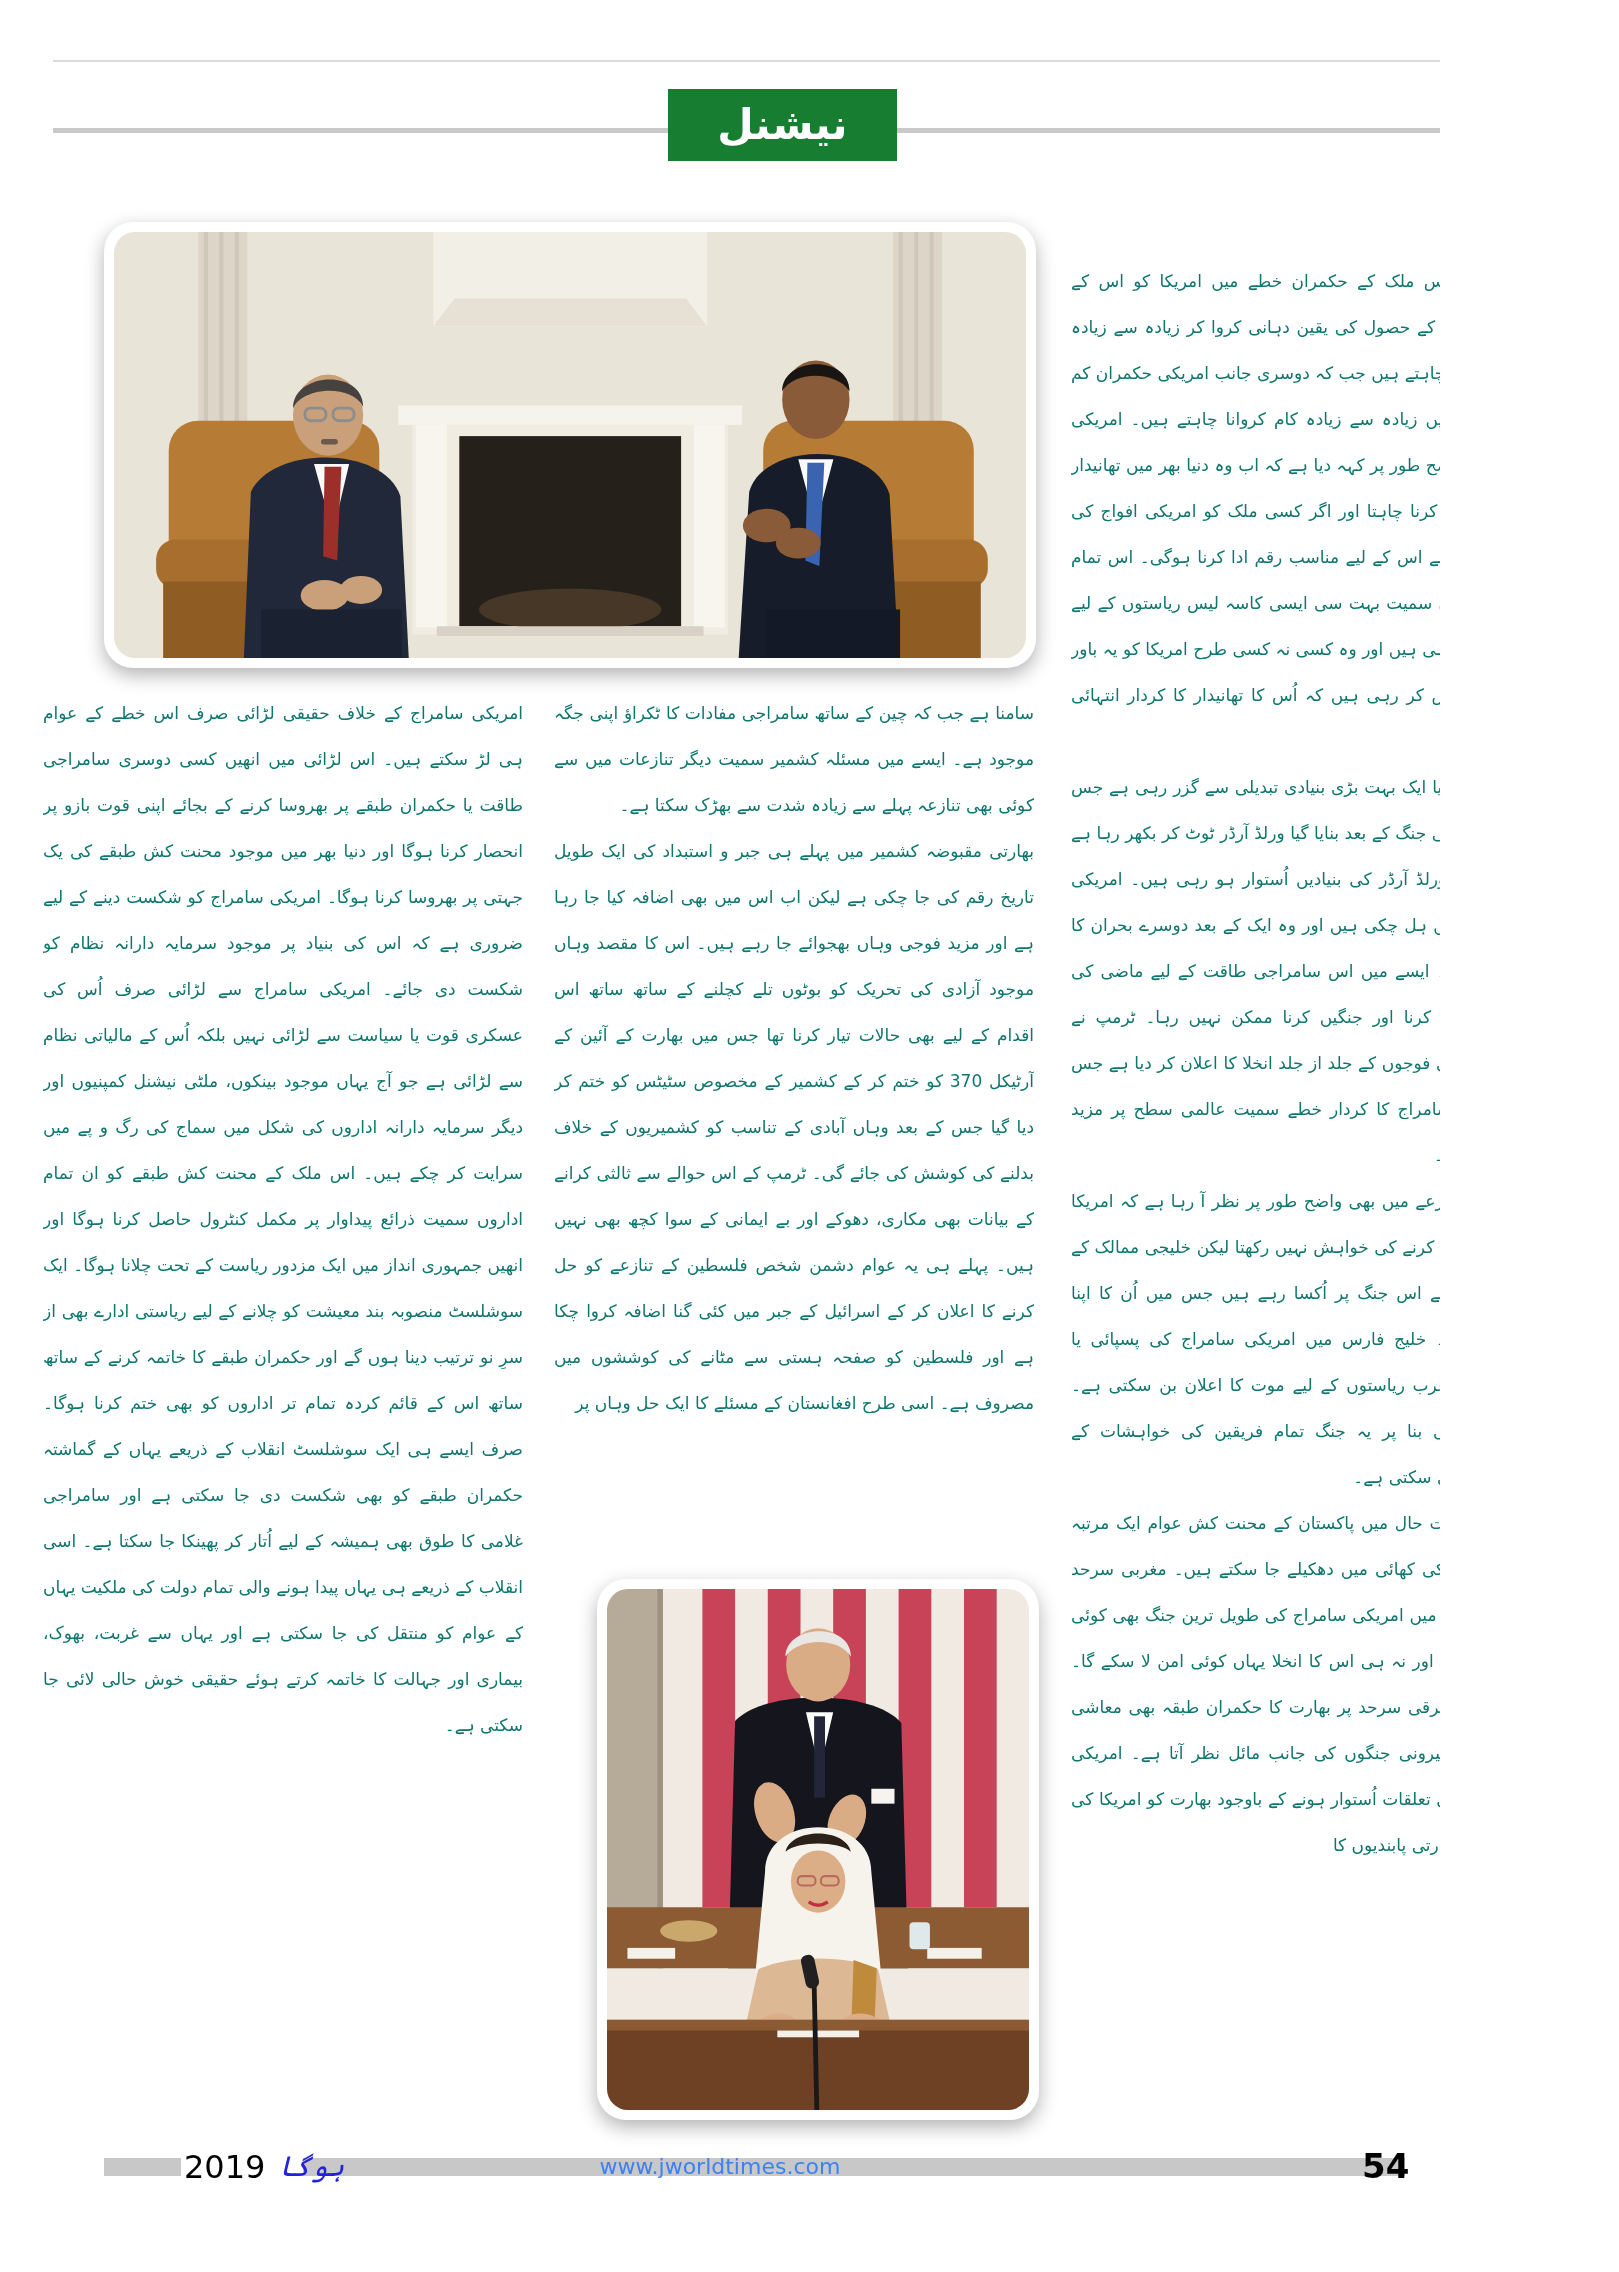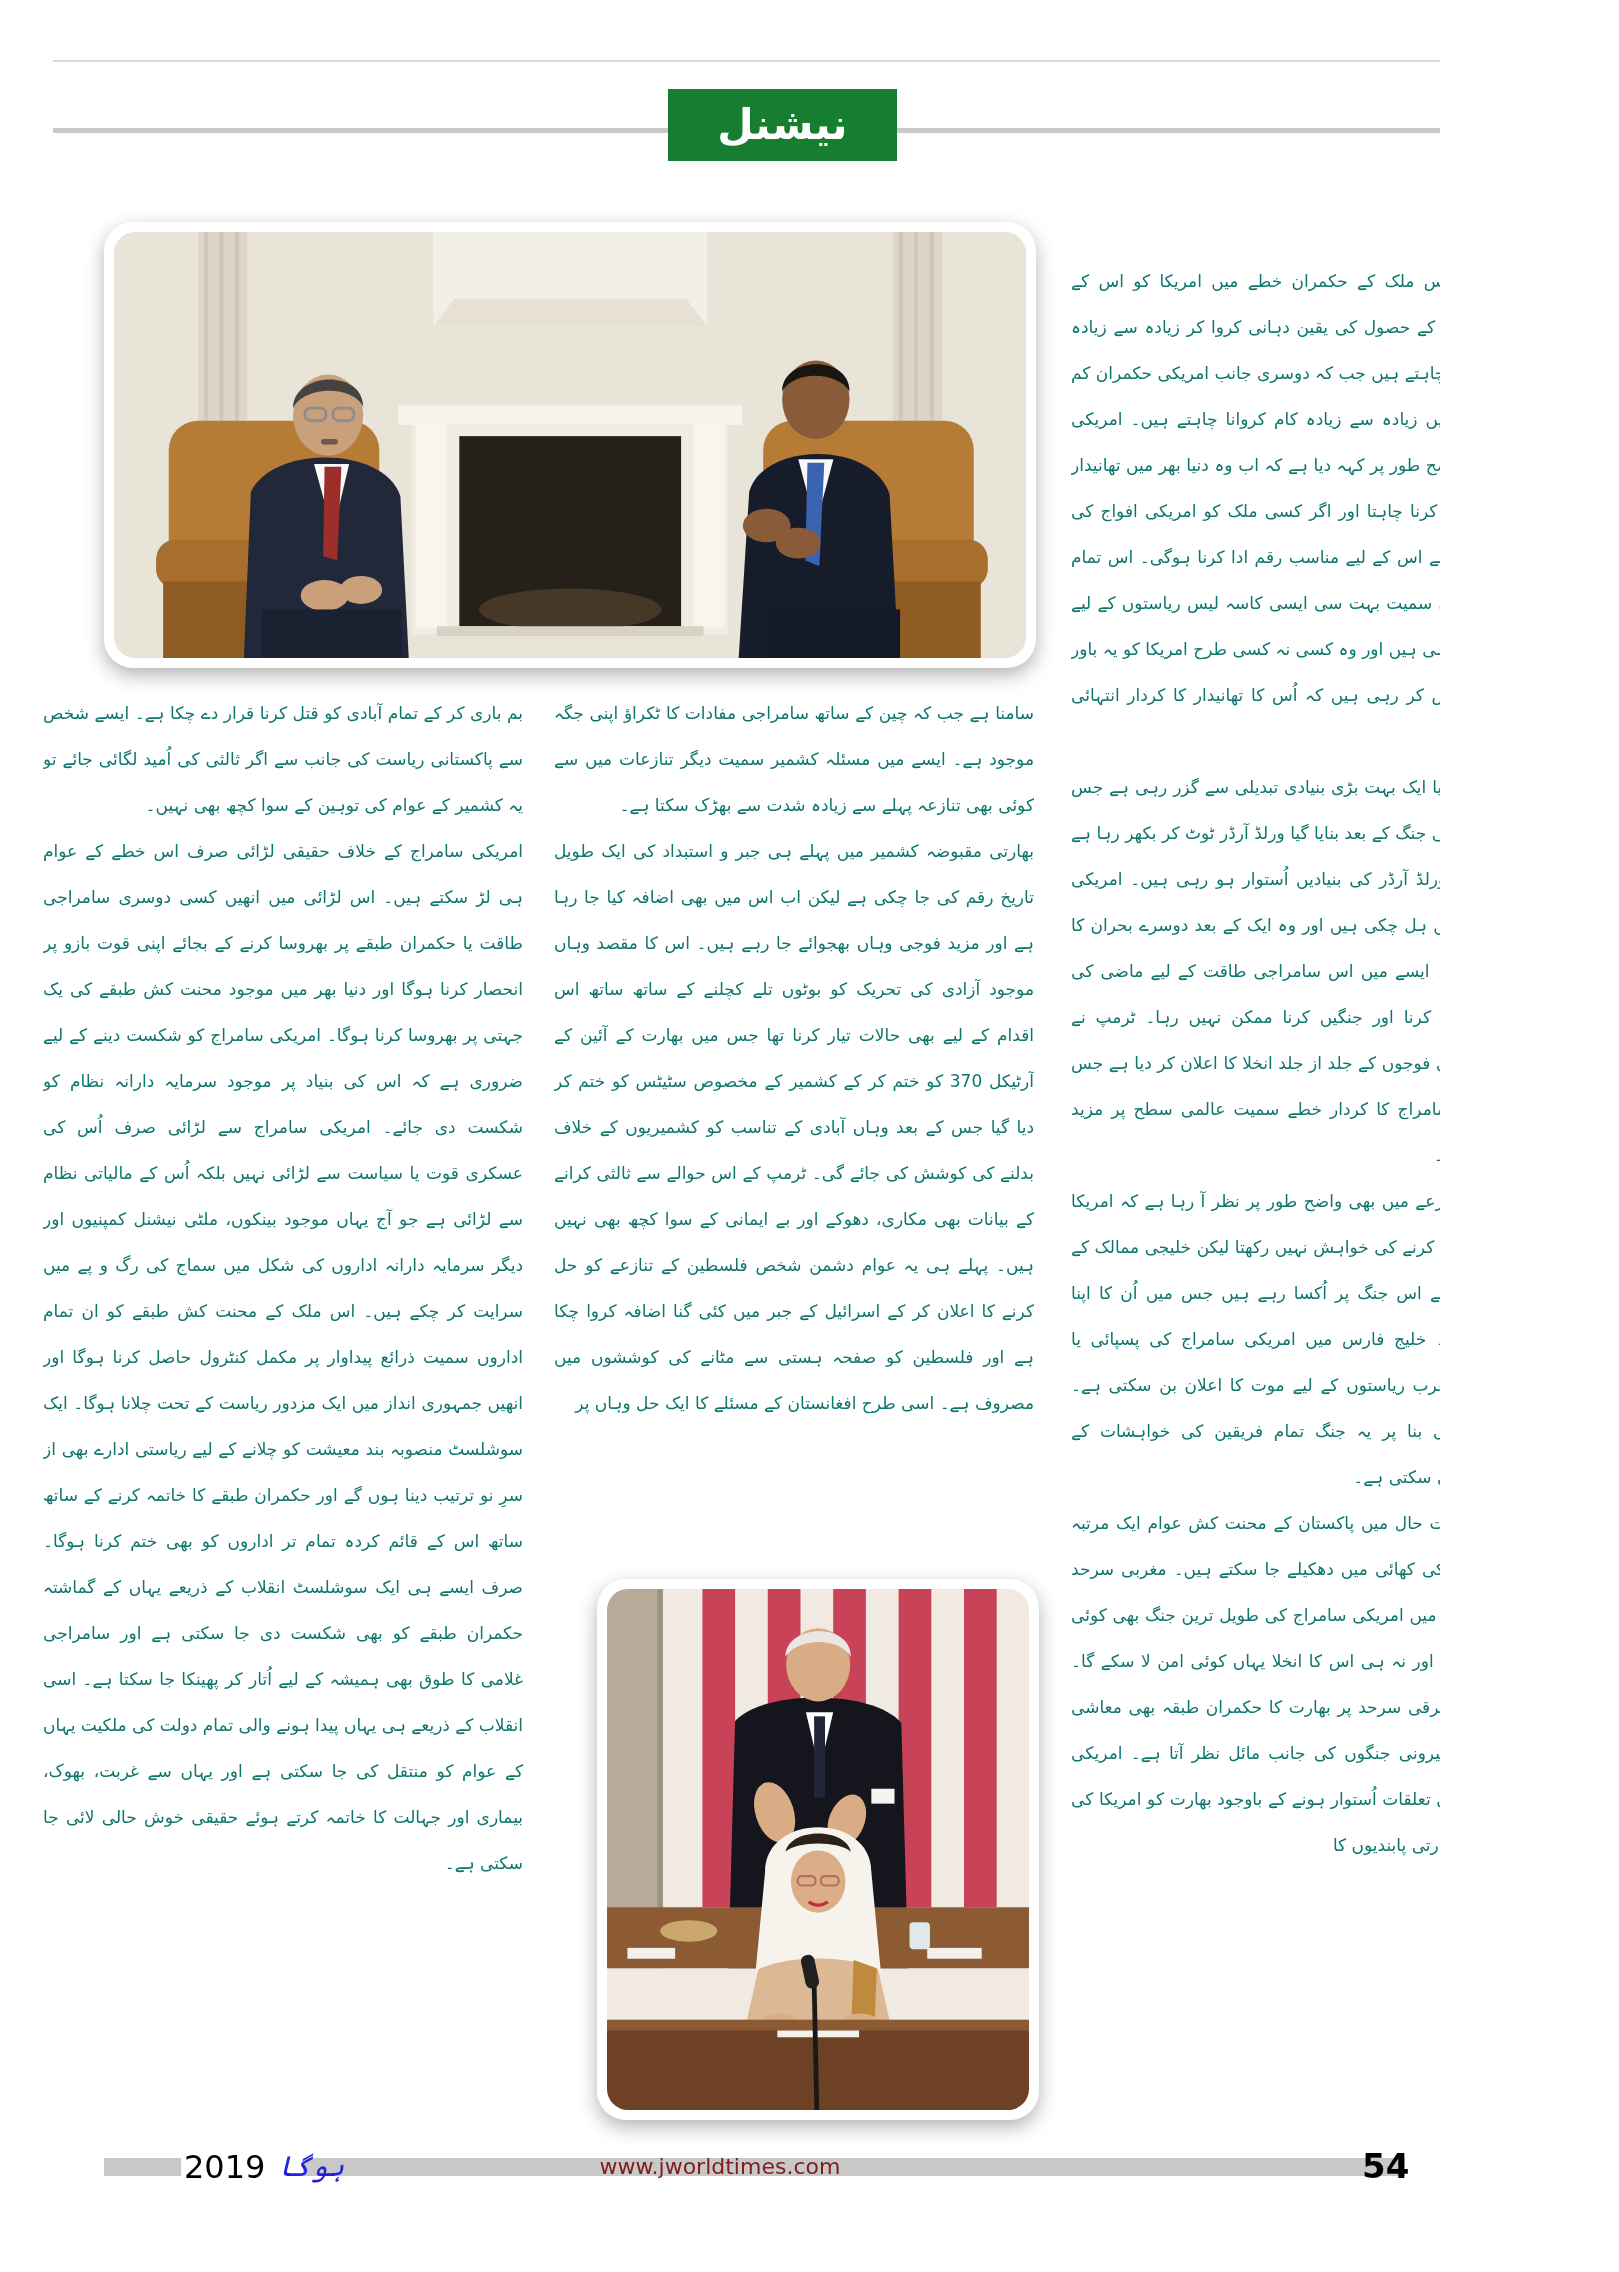--- a/index.html
+++ b/index.html
@@ -46,21 +46,21 @@
   .bar-b{left:303px;width:1102px;}
   .bar-c{left:1447px;width:67px;}
   .footer-date{
     position:absolute;left:184px;top:2142px;height:49px;
     display:flex;align-items:center;gap:13px;direction:ltr;
   }
   .footer-year{font-size:32px;color:#000;line-height:1;}
   .footer-month{font-size:28px;color:#2222dd;font-style:italic;line-height:1;direction:rtl;}
   .footer-url{
     position:absolute;left:50%;top:2154px;transform:translateX(-50%);
-    font-size:22px;color:#7f1d1d;z-index:2;line-height:25px;
+    font-size:22px;color:#3b82f6;z-index:2;line-height:25px;
   }
   .footer-page{
     position:absolute;left:1362px;top:2146px;width:46px;text-align:center;
     font-size:34px;font-weight:bold;color:#000;line-height:41px;
   }
 </style>
 </head>
 <body>
 
 <div class="page">
@@ -131,21 +131,20 @@
       <p>آج ایک بار پھر اس ملک کے حکمران خطے میں امریکا کو اس کے سامراجی مفادات کے حصول کی یقین دہانی کروا کر زیادہ سے زیادہ پیسہ حاصل کرنا چاہتے ہیں جب کہ دوسری جانب امریکی حکمران کم سے کم پیسوں میں زیادہ سے زیادہ کام کروانا چاہتے ہیں۔ امریکی صدر ٹرمپ نے واضح طور پر کہہ دیا ہے کہ اب وہ دنیا بھر میں تھانیدار کا کردار ادا نہیں کرنا چاہتا اور اگر کسی ملک کو امریکی افواج کی ضرورت ہے تو اُسے اس کے لیے مناسب رقم ادا کرنا ہوگی۔ اس تمام عمل میں پاکستان سمیت بہت سی ایسی کاسہ لیس ریاستوں کے لیے مشکلات پیش آ رہی ہیں اور وہ کسی نہ کسی طرح امریکا کو یہ باور کروانے کی کوشش کر رہی ہیں کہ اُس کا تھانیدار کا کردار انتہائی ضروری ہے۔</p>
       <p>درحقیقت پوری دنیا ایک بہت بڑی بنیادی تبدیلی سے گزر رہی ہے جس میں دوسری عالمی جنگ کے بعد بنایا گیا ورلڈ آرڈر ٹوٹ کر بکھر رہا ہے جب کہ ایک نئے ورلڈ آرڈر کی بنیادیں اُستوار ہو رہی ہیں۔ امریکی سامراج کی بنیادیں ہل چکی ہیں اور وہ ایک کے بعد دوسرے بحران کا شکار ہو رہا ہے۔ ایسے میں اس سامراجی طاقت کے لیے ماضی کی طرز پر اخراجات کرنا اور جنگیں کرنا ممکن نہیں رہا۔ ٹرمپ نے افغانستان سے بھی فوجوں کے جلد از جلد انخلا کا اعلان کر دیا ہے جس کے بعد امریکی سامراج کا کردار خطے سمیت عالمی سطح پر مزید محدود ہو جائے گا۔</p>
       <p>ایران کے ساتھ تنازعے میں بھی واضح طور پر نظر آ رہا ہے کہ امریکا اس ملک سے جنگ کرنے کی خواہش نہیں رکھتا لیکن خلیجی ممالک کے عرب حکمران اُسے اس جنگ پر اُکسا رہے ہیں جس میں اُن کا اپنا مفاد پوشیدہ ہے۔ خلیج فارس میں امریکی سامراج کی پسپائی یا کمزوری خلیجی عرب ریاستوں کے لیے موت کا اعلان بن سکتی ہے۔ انھی وجوہات کی بنا پر یہ جنگ تمام فریقین کی خواہشات کے برعکس بھڑک بھی سکتی ہے۔</p>
       <p>اس تمام تر صورت حال میں پاکستان کے محنت کش عوام ایک مرتبہ پھر آگ اور خون کی کھائی میں دھکیلے جا سکتے ہیں۔ مغربی سرحد پر واقع افغانستان میں امریکی سامراج کی طویل ترین جنگ بھی کوئی امن نہیں لا سکی اور نہ ہی اس کا انخلا یہاں کوئی امن لا سکے گا۔ دوسری جانب مشرقی سرحد پر بھارت کا حکمران طبقہ بھی معاشی بحران کے باعث بیرونی جنگوں کی جانب مائل نظر آتا ہے۔ امریکی سامراج سے قریبی تعلقات اُستوار ہونے کے باوجود بھارت کو امریکا کی جانب سے کچھ تجارتی پابندیوں کا</p>
     </section>
     <section class="col col-middle" lang="ur">
       <p>سامنا ہے جب کہ چین کے ساتھ سامراجی مفادات کا ٹکراؤ اپنی جگہ موجود ہے۔ ایسے میں مسئلہ کشمیر سمیت دیگر تنازعات میں سے کوئی بھی تنازعہ پہلے سے زیادہ شدت سے بھڑک سکتا ہے۔</p>
       <p>بھارتی مقبوضہ کشمیر میں پہلے ہی جبر و استبداد کی ایک طویل تاریخ رقم کی جا چکی ہے لیکن اب اس میں بھی اضافہ کیا جا رہا ہے اور مزید فوجی وہاں بھجوائے جا رہے ہیں۔ اس کا مقصد وہاں موجود آزادی کی تحریک کو بوٹوں تلے کچلنے کے ساتھ ساتھ اس اقدام کے لیے بھی حالات تیار کرنا تھا جس میں بھارت کے آئین کے آرٹیکل 370 کو ختم کر کے کشمیر کے مخصوص سٹیٹس کو ختم کر دیا گیا جس کے بعد وہاں آبادی کے تناسب کو کشمیریوں کے خلاف بدلنے کی کوشش کی جائے گی۔ ٹرمپ کے اس حوالے سے ثالثی کرانے کے بیانات بھی مکاری، دھوکے اور بے ایمانی کے سوا کچھ بھی نہیں ہیں۔ پہلے ہی یہ عوام دشمن شخص فلسطین کے تنازعے کو حل کرنے کا اعلان کر کے اسرائیل کے جبر میں کئی گنا اضافہ کروا چکا ہے اور فلسطین کو صفحہ ہستی سے مٹانے کی کوششوں میں مصروف ہے۔ اسی طرح افغانستان کے مسئلے کا ایک حل وہاں پر</p>
     </section>
     <section class="col col-left" lang="ur">
-      <p>بم باری کر کے تمام آبادی کو قتل کرنا قرار دے چکا ہے۔ ایسے شخص سے پاکستانی ریاست کی جانب سے اگر ثالثی کی اُمید لگائی جائے تو یہ کشمیر کے عوام کی توہین کے سوا کچھ بھی نہیں۔</p>
       <p>امریکی سامراج کے خلاف حقیقی لڑائی صرف اس خطے کے عوام ہی لڑ سکتے ہیں۔ اس لڑائی میں انھیں کسی دوسری سامراجی طاقت یا حکمران طبقے پر بھروسا کرنے کے بجائے اپنی قوت بازو پر انحصار کرنا ہوگا اور دنیا بھر میں موجود محنت کش طبقے کی یک جہتی پر بھروسا کرنا ہوگا۔ امریکی سامراج کو شکست دینے کے لیے ضروری ہے کہ اس کی بنیاد پر موجود سرمایہ دارانہ نظام کو شکست دی جائے۔ امریکی سامراج سے لڑائی صرف اُس کی عسکری قوت یا سیاست سے لڑائی نہیں بلکہ اُس کے مالیاتی نظام سے لڑائی ہے جو آج یہاں موجود بینکوں، ملٹی نیشنل کمپنیوں اور دیگر سرمایہ دارانہ اداروں کی شکل میں سماج کی رگ و پے میں سرایت کر چکے ہیں۔ اس ملک کے محنت کش طبقے کو ان تمام اداروں سمیت ذرائع پیداوار پر مکمل کنٹرول حاصل کرنا ہوگا اور انھیں جمہوری انداز میں ایک مزدور ریاست کے تحت چلانا ہوگا۔ ایک سوشلسٹ منصوبہ بند معیشت کو چلانے کے لیے ریاستی ادارے بھی از سرِ نو ترتیب دینا ہوں گے اور حکمران طبقے کا خاتمہ کرنے کے ساتھ ساتھ اس کے قائم کردہ تمام تر اداروں کو بھی ختم کرنا ہوگا۔ صرف ایسے ہی ایک سوشلسٹ انقلاب کے ذریعے یہاں کے گماشتہ حکمران طبقے کو بھی شکست دی جا سکتی ہے اور سامراجی غلامی کا طوق بھی ہمیشہ کے لیے اُتار کر پھینکا جا سکتا ہے۔ اسی انقلاب کے ذریعے ہی یہاں پیدا ہونے والی تمام دولت کی ملکیت یہاں کے عوام کو منتقل کی جا سکتی ہے اور یہاں سے غربت، بھوک، بیماری اور جہالت کا خاتمہ کرتے ہوئے حقیقی خوش حالی لائی جا سکتی ہے۔</p>
     </section>
   </main>
 
   <div class="photo-card photo2">
     <svg viewBox="0 0 620 770" preserveAspectRatio="none">
       <rect x="0" y="0" width="620" height="770" fill="#f0eae2"></rect>
 
       <rect x="140" y="0" width="48" height="470" fill="#c84357"></rect>
       <rect x="236" y="0" width="48" height="470" fill="#c84357"></rect>

